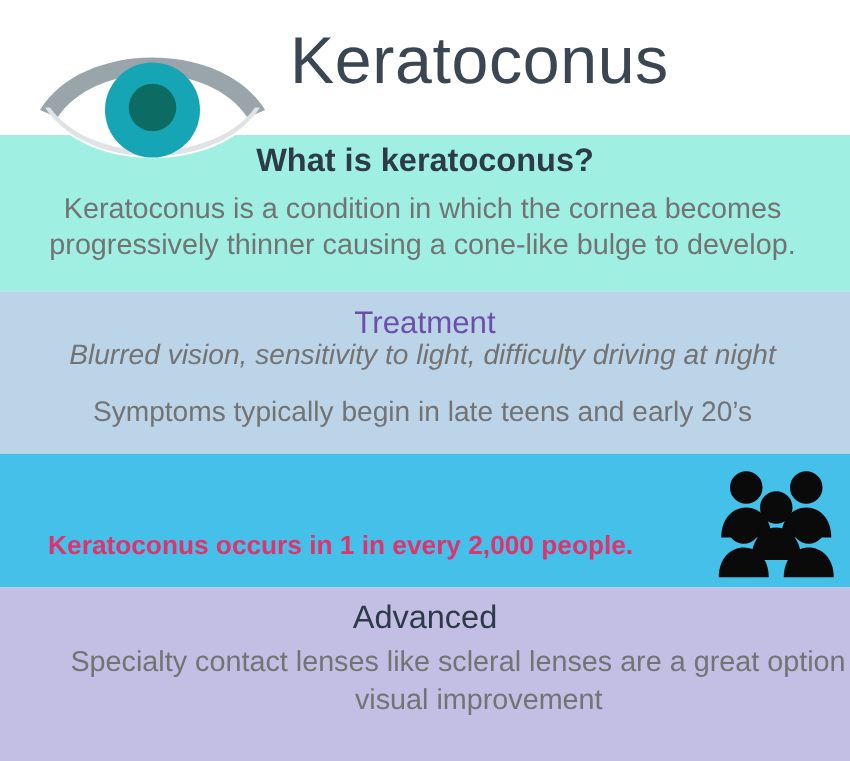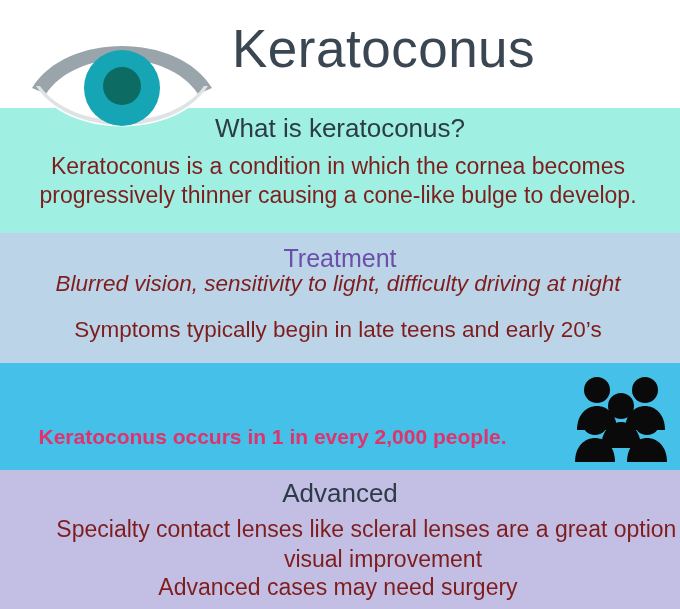--- a/index.html
+++ b/index.html
@@ -60,41 +60,41 @@
     position: absolute;
     left: 0;
     width: 680px;
     text-align: center;
     white-space: nowrap;
   }
   .heading-about {
     top: 113px;
     font-size: 26px;
     color: #2c3b47;
-    font-weight: 400;
+    font-weight: 700;
   }
   .heading-symptoms {
     top: 244px;
     font-size: 25px;
     color: #6b4fa8;
     font-weight: 400;
   }
   .heading-treatment {
     top: 478px;
     font-size: 26px;
     color: #2c3b47;
     font-weight: 400;
   }
 
   .body-text {
     position: absolute;
     left: 0;
     width: 676px;
     text-align: center;
-    color: #7f1d1d;
+    color: #737373;
     font-size: 23px;
     line-height: 29px;
   }
   .about-body   { top: 152px; }
   .symptom-one  { top: 269px; font-size: 22.5px; font-style: italic; }
   .symptom-two  { top: 315px; font-size: 22.5px; }
   .treat-body   { top: 514px; font-size: 23px; line-height: 30px; padding-left: 45px; }
   .treat-extra  { top: 573px; font-size: 23px; }
 
   
@@ -175,15 +175,14 @@
         <path d="M2 88 C 2 72, 12 64, 22 64 C 32 64, 42 72, 42 88 Z"></path>
 
         <circle cx="74" cy="48" r="13"></circle>
         <path d="M54 88 C 54 72, 64 64, 74 64 C 84 64, 94 72, 94 88 Z"></path>
       </g>
     </svg>
   </div>
 
   <div class="heading heading-treatment">Advanced</div>
   <div class="body-text treat-body">Specialty contact lenses like scleral lenses are a great option for visual improvement</div>
-  <div class="body-text treat-extra">Advanced cases may need surgery</div>
 
 </div>
 
 </body></html>

